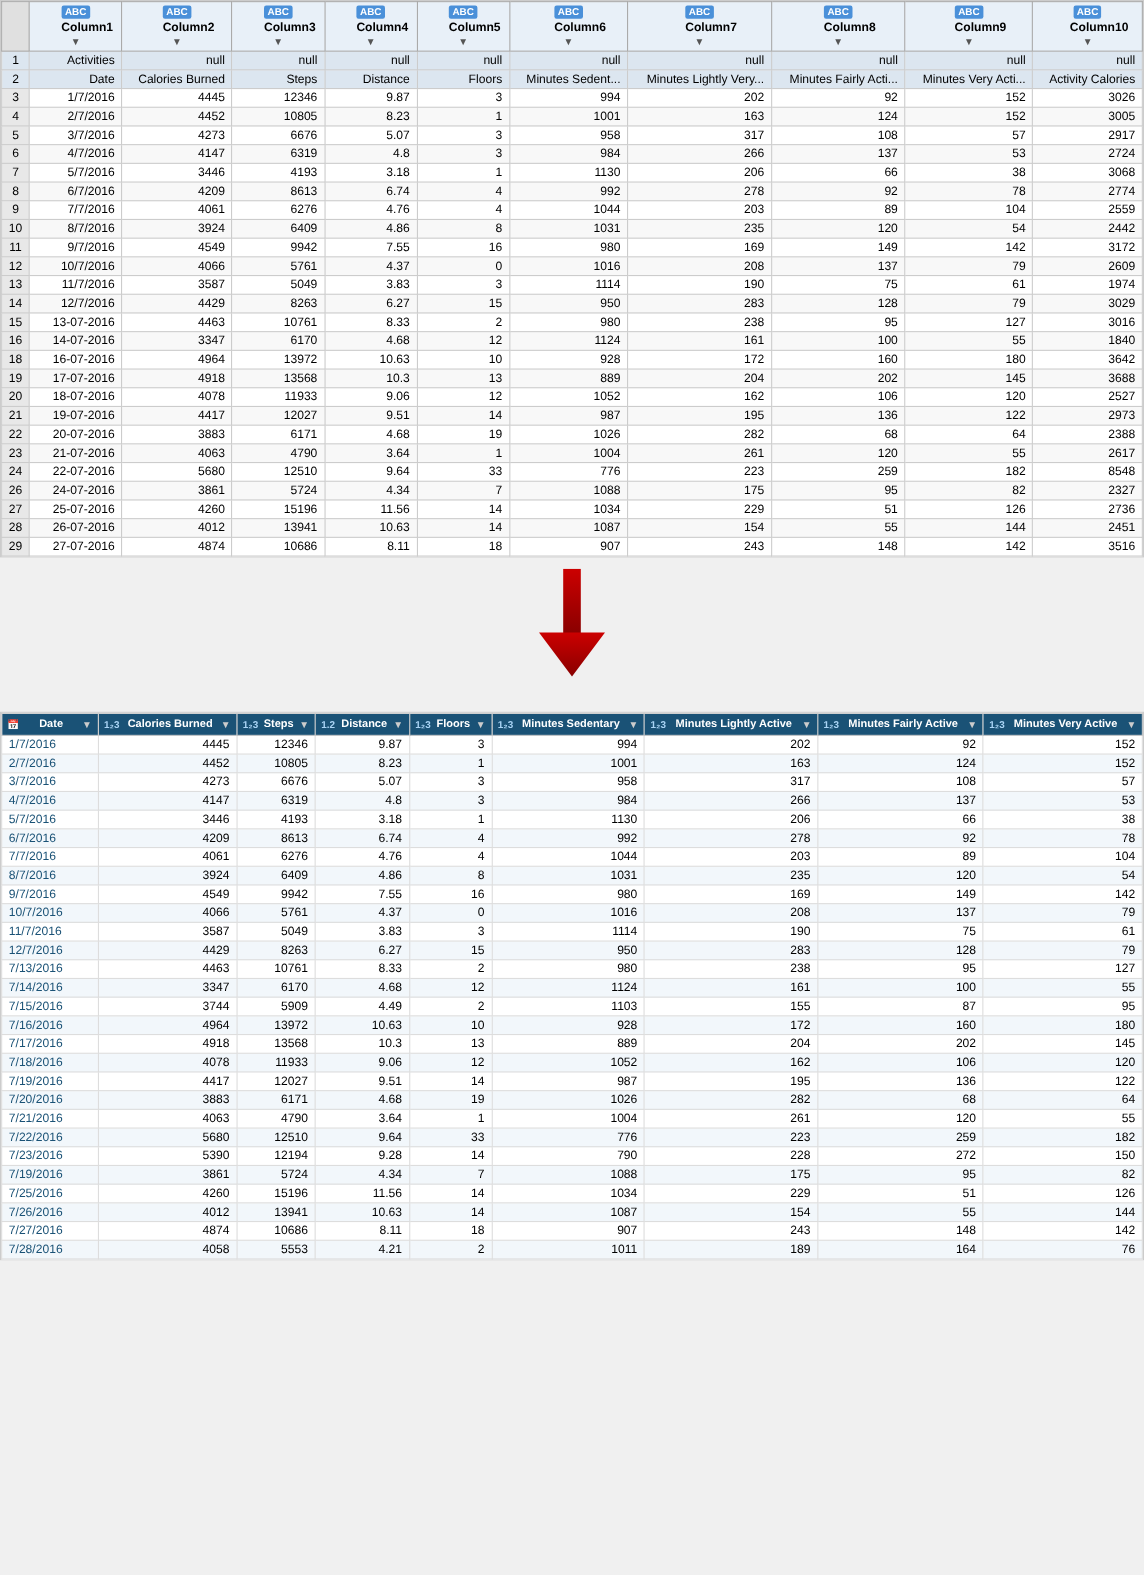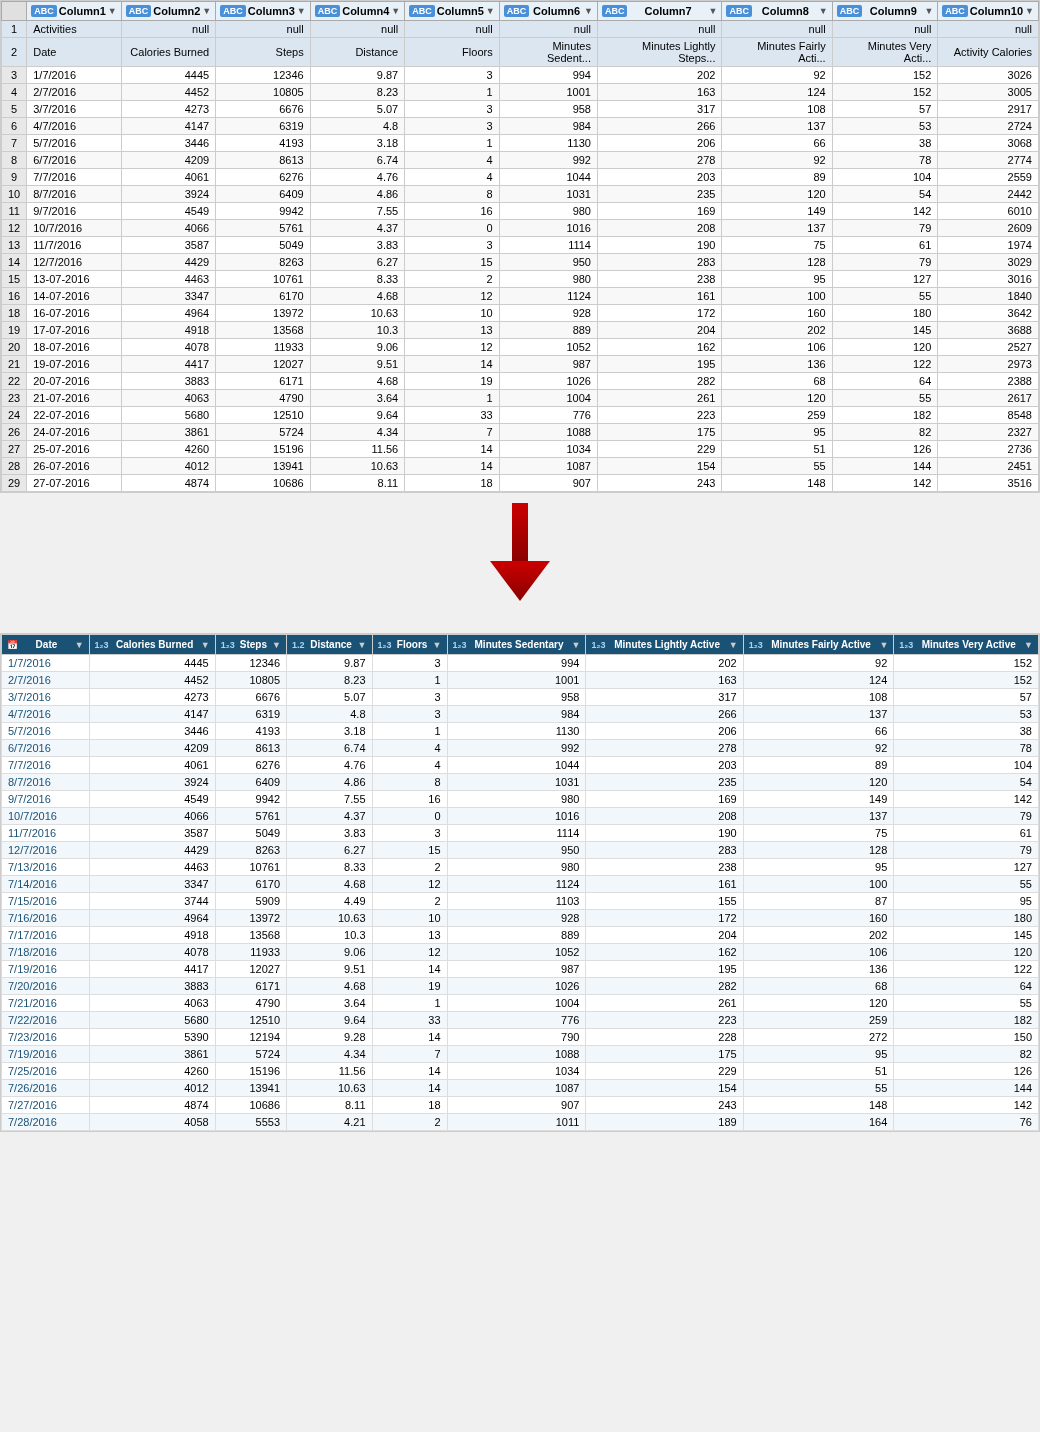--- a/index.html
+++ b/index.html
@@ -36,54 +36,56 @@
       font-weight: bold;
       white-space: nowrap;
       font-size: 11px;
       color: #000;
     }
 
     .top-table th .col-header {
       display: flex;
       align-items: center;
       gap: 2px;
+      flex-direction: column;
     }
 
     .top-table th .abc-badge {
       background: #4a90d9;
       color: white;
       font-size: 9px;
       padding: 1px 3px;
       border-radius: 2px;
       font-weight: bold;
     }
 
     .top-table th .col-name {
       flex: 1;
       font-weight: bold;
+      margin-left: 21px;
     }
 
     .top-table th .dropdown-btn {
       background: none;
       border: none;
       cursor: pointer;
       font-size: 9px;
       color: #555;
     }
 
     .top-table td {
       border: 1px solid #ccc;
       padding: 2px 6px;
       text-align: right;
       color: #000;
     }
 
     .top-table td:first-child,
     .top-table td.text-left {
-      text-align: left;
+      text-align: right;
     }
 
     .top-table tr:nth-child(even) td { background: #f8f8f8; }
     .top-table tr:nth-child(odd) td { background: #ffffff; }
 
     .row-num {
       background: #e8e8e8 !important;
       text-align: center !important;
       color: #555;
       width: 20px;
@@ -236,21 +238,21 @@
             <td>null</td>
           </tr>
           <tr class="special-row">
             <td class="row-num">2</td>
             <td class="text-left">Date</td>
             <td>Calories Burned</td>
             <td>Steps</td>
             <td>Distance</td>
             <td>Floors</td>
             <td>Minutes Sedent...</td>
-            <td>Minutes Lightly Steps...</td>
+            <td>Minutes Lightly Very...</td>
             <td>Minutes Fairly Acti...</td>
             <td>Minutes Very Acti...</td>
             <td>Activity Calories</td>
           </tr>
           <tr>
             <td class="row-num">3</td>
             <td class="text-left">1/7/2016</td>
             <td>4445</td>
             <td>12346</td>
             <td>9.87</td>
@@ -356,21 +358,21 @@
             <td class="row-num">11</td>
             <td class="text-left">9/7/2016</td>
             <td>4549</td>
             <td>9942</td>
             <td>7.55</td>
             <td>16</td>
             <td>980</td>
             <td>169</td>
             <td>149</td>
             <td>142</td>
-            <td>6010</td>
+            <td>3172</td>
           </tr>
           <tr>
             <td class="row-num">12</td>
             <td class="text-left">10/7/2016</td>
             <td>4066</td>
             <td>5761</td>
             <td>4.37</td>
             <td>0</td>
             <td>1016</td>
             <td>208</td>

